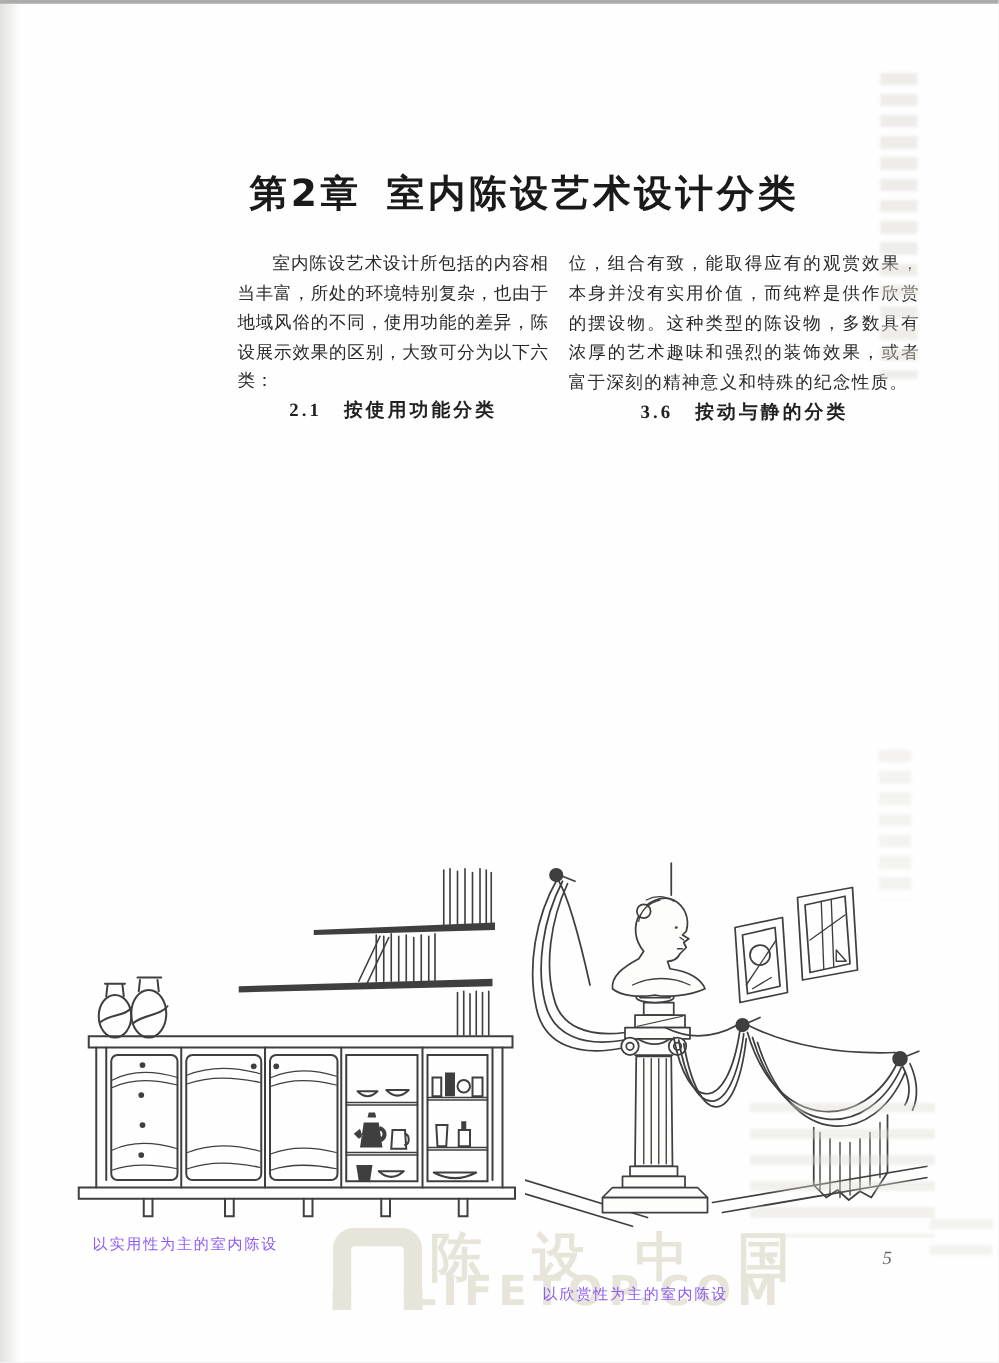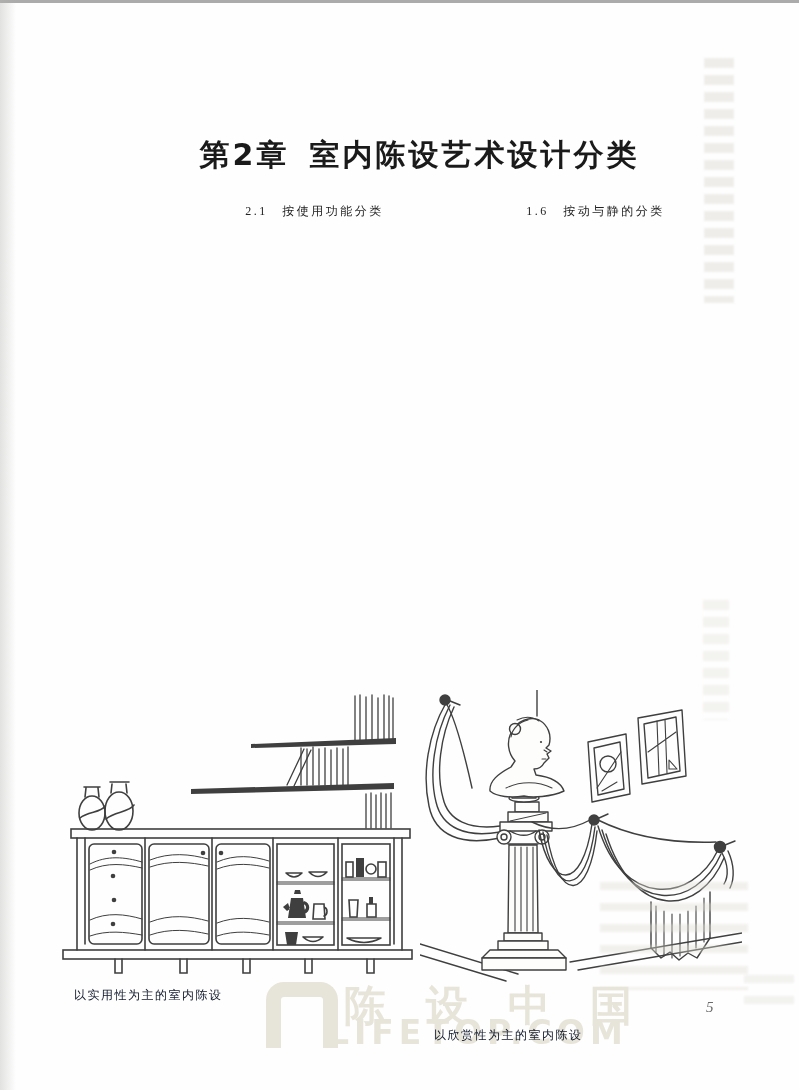--- a/index.html
+++ b/index.html
@@ -17,29 +17,29 @@
     text-align:center; font-family:"DejaVu Sans","Liberation Sans",sans-serif;
     font-weight:bold; font-size:30px; color:#1a1a1a; letter-spacing:3px; white-space:nowrap;
   }
   .chapter-title .chap-no { padding-right:20px; }
 
   .col { position:absolute; top:200px; color:#292929; text-align:justify; }
   .col p { margin:0; }
   .col-left  { left:190px; width:249px; font-size:14px; line-height:23.5px; letter-spacing:.6px; }
   .col-right { left:455px; width:281px; font-size:14px; line-height:23.8px; letter-spacing:1.1px; }
   .indent { text-indent:2em; }
-  .sec-heading { text-align:center; font-weight:normal; font-size:12px; letter-spacing:2.5px;
+  .sec-heading { text-align:center; font-weight:bold; font-size:15px; letter-spacing:2.5px;
     margin:16px 0 17px 0; color:#222; text-indent:0; }
 
   .figure { position:absolute; }
   .figure svg { display:block; }
   .fig-left  { left:55px; top:692px; }
   .fig-right { left:420px; top:690px; }
 
-  .caption { position:absolute; font-size:12px; color:#0f172a; letter-spacing:1.5px; z-index:3; white-space:nowrap; }
+  .caption { position:absolute; font-size:12px; color:#8b5cf6; letter-spacing:1.5px; z-index:3; white-space:nowrap; }
   .caption-left  { left:74px;  top:987px; }
   .caption-right { left:434px; top:987px;margin-top:40px; }
 
   .page-number { position:absolute; left:706px; top:999px; font-size:15px; color:#6a6a6a; font-style:italic; }
 
   
   .watermark { position:absolute; z-index:1; }
   .wm-logo { position:absolute; left:266px; top:982px; width:72px; height:66px; }
   .wm-logo .arch { position:absolute; left:0; top:0; width:72px; height:52px; box-sizing:border-box;
     border:15px solid #e7e4d9; border-bottom:none; border-radius:18px 18px 0 0; }
@@ -65,25 +65,27 @@
 <div class="page">
 
   <div class="scan-edge-top"></div>
   <div class="scan-edge-left"></div>
 
   <div class="chapter-title">
     <span class="chap-no">第2章</span><span>室内陈设艺术设计分类</span>
   </div>
 
   <div class="col col-left">
+    <p class="indent">室内陈设艺术设计所包括的内容相当丰富，所处的环境特别复杂，也由于地域风俗的不同，使用功能的差异，陈设展示效果的区别，大致可分为以下六类：</p>
     <p class="sec-heading">2.1　按使用功能分类</p>
   </div>
 
   <div class="col col-right">
-    <p class="sec-heading">1.6　按动与静的分类</p>
+    <p>位，组合有致，能取得应有的观赏效果，本身并没有实用价值，而纯粹是供作欣赏的摆设物。这种类型的陈设物，多数具有浓厚的艺术趣味和强烈的装饰效果，或者富于深刻的精神意义和特殊的纪念性质。</p>
+    <p class="sec-heading">3.6　按动与静的分类</p>
   </div>
 
   <div class="figure fig-left">
     <svg width="365" height="290" viewBox="0 0 365 290">
       <g stroke="#3f3f3f" fill="none" stroke-width="1.6" stroke-linecap="round">
 
         <path stroke-width="1.3" d="M300,4 V48 M305,3 V48 M311,5 V48 M317,3 V48 M323,6 V48 M329,3 V48 M334,4 V48 M338,6 V48"></path>
         <path fill="#3f3f3f" stroke="none" d="M196,52 L341,46 L341,52 L196,56 Z"></path>
 
         <path stroke-width="1.3" d="M246,56 V93 M252,57 V93 M258,55 V93 M264,57 V93 M270,56 V93 M276,58 V93 M282,56 V93 M288,57 V93 M293,55 V93"></path>

